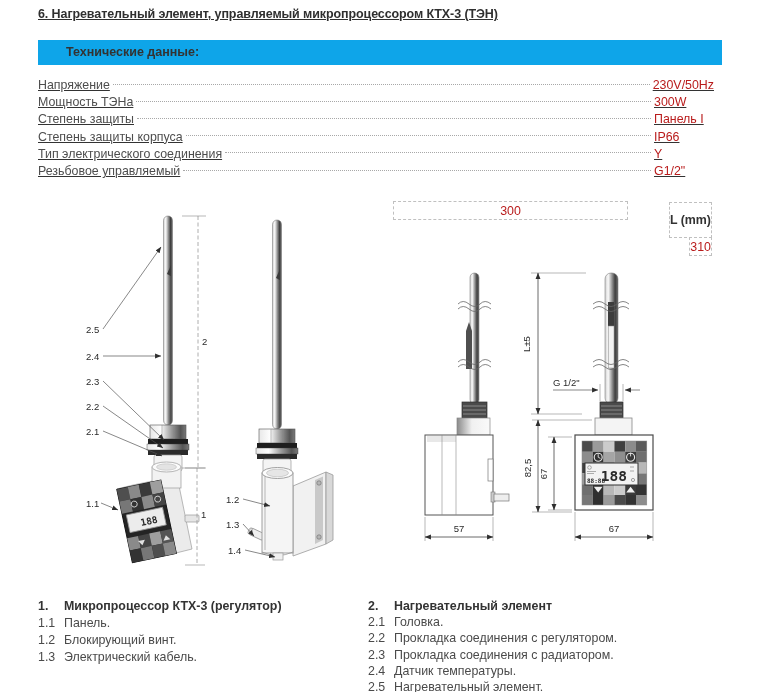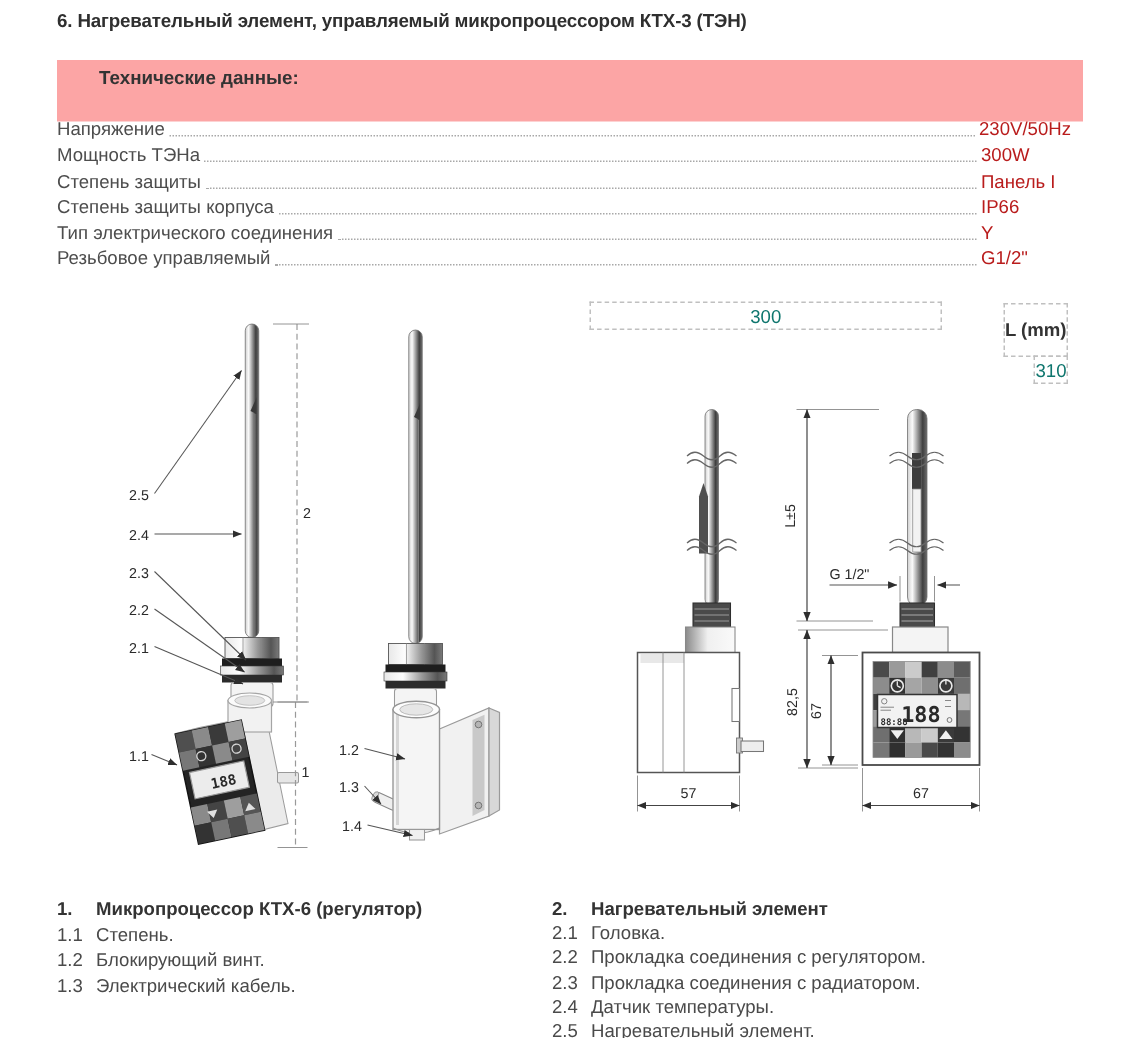--- a/index.html
+++ b/index.html
@@ -1,37 +1,37 @@
 <!DOCTYPE html>
 <html><head>
 <meta charset="utf-8">
 <style>
   html,body{margin:0;padding:0;background:#fff;}
   .page{position:relative;width:757px;height:692px;background:#fff;
         font-family:"Liberation Sans",sans-serif;color:#333;overflow:hidden;}
   .title{position:absolute;left:38px;top:7px;font-size:12.5px;font-weight:bold;
-         color:#2f2f2f;letter-spacing:-0.1px;white-space:nowrap;}
-  .section-bar{position:absolute;left:38px;top:40px;width:684px;height:41px;
-         background:#fca5a5;}
+         color:#2f2f2f;letter-spacing:-0.1px;white-space:nowrap;text-decoration:underline;}
+  .section-bar{position:absolute;left:38px;top:40px;width:684px;height:25px;
+         background:#0ea5e9;}
   .section-bar span{display:block;padding-left:28px;line-height:25px;
          font-size:12.5px;font-weight:bold;color:#333;}
   .specs{position:absolute;left:38px;top:77px;width:676px;}
-  .spec-row{display:flex;height:17.2px;align-items:flex-end;}
+  .spec-row{display:flex;height:17.2px;align-items:center;text-decoration:underline;}
   .spec-label{font-size:12.4px;color:#4d4d4d;white-space:nowrap;line-height:15px;}
   .leader{flex:1;border-bottom:1px dotted #a8a8a8;margin:0 3px 3px 3px;}
   .spec-value{min-width:60px;font-size:12.4px;color:#b91c1c;white-space:nowrap;line-height:15px;}
   .ptable{position:absolute;left:393px;top:202px;display:flex;}
   .pcol{display:flex;flex-direction:column;}
   .pcol1{width:235px;margin-right:5px;}
   .pcol2{width:79px;align-items:flex-end;}
   .pth{border:1px dashed #c0c0c0;height:34px;display:flex;align-items:center;
        justify-content:center;text-align:center;font-size:12.4px;font-weight:bold;
        color:#333;line-height:15px;white-space:pre-line;}
   .ptd{border:1px dashed #c0c0c0;margin-top:-1px;height:17px;display:flex;
-       align-items:center;justify-content:center;font-size:12.4px;color:#0f766e;}
+       align-items:center;justify-content:center;font-size:12.4px;color:#b91c1c;}
   .drawing{position:absolute;left:30px;top:200px;}
   .legend{position:absolute;top:598px;}
   .legend-1{left:38px;width:320px;}
   .legend-2{left:368px;width:385px;}
   .lrow{display:flex;font-size:12.4px;color:#4a4a4a;}
   .legend-1 .lrow{line-height:17px;}
   .legend-2 .lrow{line-height:16.2px;}
   .lnum{width:26px;flex:none;}
   .lhead{font-weight:bold;color:#333;}
   svg text{font-family:"Liberation Sans",sans-serif;fill:#2a2a2a;}
@@ -353,25 +353,25 @@
       <line x1="545" y1="312" x2="545" y2="341" stroke="#888" stroke-width="0.6"></line>
       <line x1="623" y1="312" x2="623" y2="341" stroke="#888" stroke-width="0.6"></line>
       <line x1="545" y1="337" x2="623" y2="337" stroke="#444" stroke-width="0.8" marker-start="url(#arr)" marker-end="url(#arr)"></line>
     </g>
     <text x="584" y="332" font-size="9.5" text-anchor="middle">67</text>
   </svg>
 
   <div class="legend legend-1">
     <div class="lrow lhead">
       <span class="lnum">1.</span>
-      <span>Микропроцессор КТХ-6 (регулятор)</span>
+      <span>Микропроцессор КТХ-3 (регулятор)</span>
     </div>
     <div class="lrow">
       <span class="lnum">1.1</span>
-      <span>Степень.</span>
+      <span>Панель.</span>
     </div>
     <div class="lrow">
       <span class="lnum">1.2</span>
       <span>Блокирующий винт.</span>
     </div>
     <div class="lrow">
       <span class="lnum">1.3</span>
       <span>Электрический кабель.</span>
     </div>
   </div>

